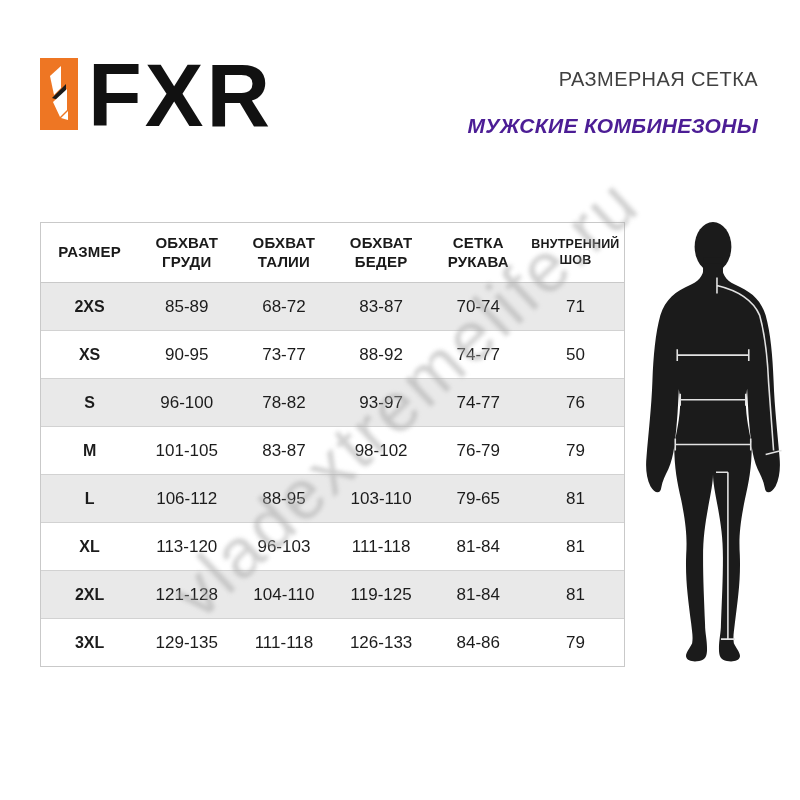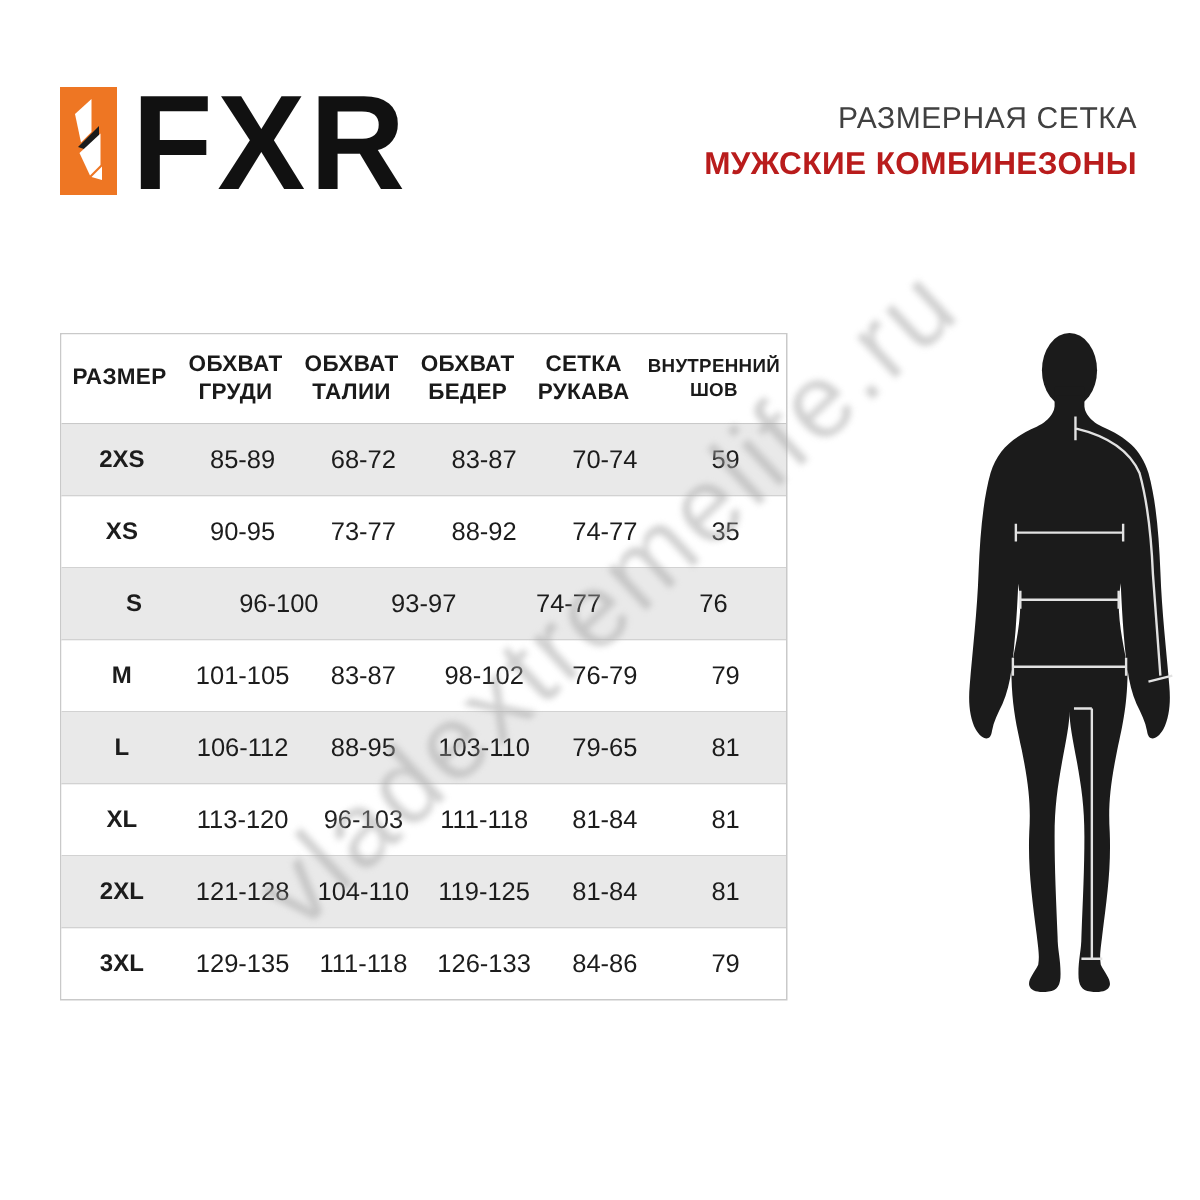--- a/index.html
+++ b/index.html
@@ -14,25 +14,25 @@
   .logo-box{width:38px;height:72px;background:#EE7623;position:relative;flex:0 0 auto;}
   .logo-box svg{position:absolute;left:0;top:0;}
   .brand-text{
     font-size:88px;font-weight:bold;letter-spacing:3px;line-height:66px;
     margin-left:10px;margin-top:2px;color:#111;transform:scaleY(1.02);
     transform-origin:top left;
   }
 
   .titles{position:absolute;top:68px;right:42px;text-align:right;}
   .title-main{font-size:20px;font-weight:400;letter-spacing:0.4px;color:#404040;}
-  .title-sub{font-size:21px;font-weight:800;letter-spacing:0.3px;color:#b91c1c;margin-top:7px;}
+  .title-sub{font-size:21px;font-weight:800;letter-spacing:0.3px;color:#4c1d95;margin-top:23px;font-style:italic;}
 
   
   .size-table{
-    position:absolute;left:40px;top:222px;width:485px;
+    position:absolute;left:40px;top:222px;width:585px;
     border:1px solid #c9c9c9;background:#fff;box-sizing:border-box;
   }
   .thead{display:flex;height:59px;background:#ffffff;border-bottom:1px solid #c9c9c9;}
   .th{
     flex:1;display:flex;align-items:center;justify-content:center;text-align:center;
     font-size:15px;font-weight:bold;line-height:1.25;letter-spacing:0.2px;padding:0 4px;
     box-sizing:border-box;
   }
   .th-small{font-size:12.5px;}
   .tr{display:flex;height:47px;background:#ffffff;border-bottom:1px solid #d2d2d2;}
@@ -85,33 +85,34 @@
       <div class="th">СЕТКА РУКАВА</div>
       <div class="th th-small">ВНУТРЕННИЙ ШОВ</div>
     </div>
   <div class="tbody">
       <div class="tr alt">
         <div class="td td-size">2XS</div>
         <div class="td">85-89</div>
         <div class="td">68-72</div>
         <div class="td">83-87</div>
         <div class="td">70-74</div>
-        <div class="td">59</div>
+        <div class="td">71</div>
       </div>
       <div class="tr">
         <div class="td td-size">XS</div>
         <div class="td">90-95</div>
         <div class="td">73-77</div>
         <div class="td">88-92</div>
         <div class="td">74-77</div>
-        <div class="td">35</div>
+        <div class="td">50</div>
       </div>
       <div class="tr alt">
         <div class="td td-size">S</div>
         <div class="td">96-100</div>
+        <div class="td">78-82</div>
         <div class="td">93-97</div>
         <div class="td">74-77</div>
         <div class="td">76</div>
       </div>
       <div class="tr">
         <div class="td td-size">M</div>
         <div class="td">101-105</div>
         <div class="td">83-87</div>
         <div class="td">98-102</div>
         <div class="td">76-79</div>

